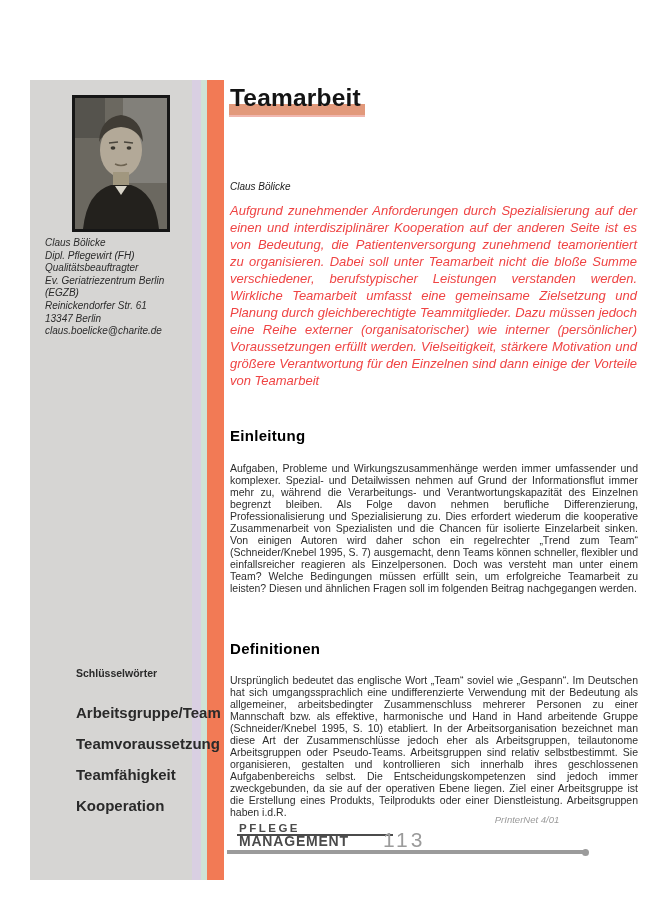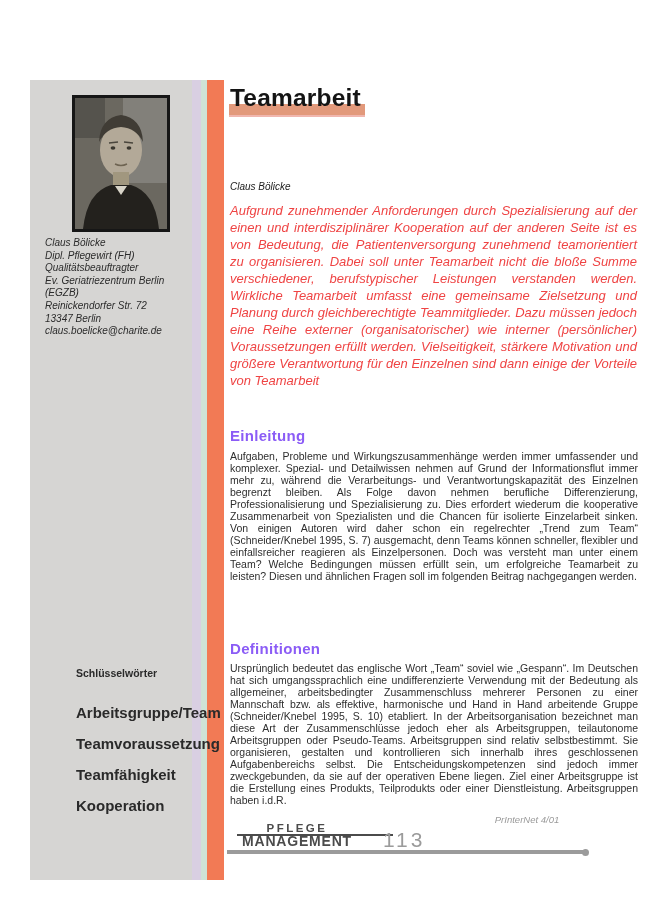--- a/index.html
+++ b/index.html
@@ -51,33 +51,33 @@
     position:absolute; left:230px; top:181px;
     font-size:10px; font-style:italic; color:#202020;
   }
   .abstract {
     position:absolute; left:230px; top:202px; width:407px;
     font-size:13px; line-height:17px; font-style:italic;
     text-align:justify; color:#ef4444;
   }
   .sec-heading {
     position:absolute; left:230px;
-    font-size:15px; font-weight:bold; color:#8b5cf6; letter-spacing:0.3px;
+    font-size:15px; font-weight:bold; color:#000000; letter-spacing:0.3px;
   }
   .sec-heading.h1 { top:427px; }
   .sec-heading.h2 { top:640px; }
   .sec-body {
     position:absolute; left:230px; width:408px;
-    font-size:10.5px; line-height:12px; text-align:justify; color:#2e2e2e;
+    font-size:10.5px; line-height:12px; text-align:justify; color:#2e2e2e;margin-top:12px;
   }
   .sec-body.b1 { top:450px; }
   .sec-body.b2 { top:662px; }
 
   
-  .logo { position:absolute; left:239px; top:822px; width:116px; text-align:center; color:#4b4b4b; }
+  .logo { position:absolute; left:239px; top:822px; width:116px; text-align:left; color:#4b4b4b; }
   .logo-top { font-size:11.5px; font-weight:bold; letter-spacing:2.5px; }
   .logo-bottom { font-size:14px; font-weight:bold; letter-spacing:0.8px; margin-top:-1px; }
   .logo-rule { position:absolute; left:237px; top:834px; width:156px; height:2px; background:#4b4b4b; }
   .page-number {
     position:absolute; left:383px; top:828px;
     font-size:21px; font-weight:normal; letter-spacing:3px; color:#9b9b9b;
   }
   .issue {
     position:absolute; left:466px; top:814px; width:122px; text-align:center;
     font-size:9.5px; font-style:italic; color:#9a9a9a;
@@ -117,21 +117,21 @@
       <path d="M40 88 L46 97 L52 88 Z" fill="#d8d4c8"></path>
     </svg>
   </div>
 
   <div class="author-block">
     <div>Claus Bölicke</div>
     <div>Dipl. Pflegewirt (FH)</div>
     <div>Qualitätsbeauftragter</div>
     <div>Ev. Geriatriezentrum Berlin</div>
     <div>(EGZB)</div>
-    <div>Reinickendorfer Str. 72</div>
+    <div>Reinickendorfer Str. 61</div>
     <div>13347 Berlin</div>
     <div>claus.boelicke@charite.de</div>
   </div>
 
   <div class="kw-label">Schlüsselwörter</div>
   <div class="keywords">
     <div>Arbeitsgruppe/Team</div>
     <div>Teamvoraussetzung</div>
     <div>Teamfähigkeit</div>
     <div>Kooperation</div>

